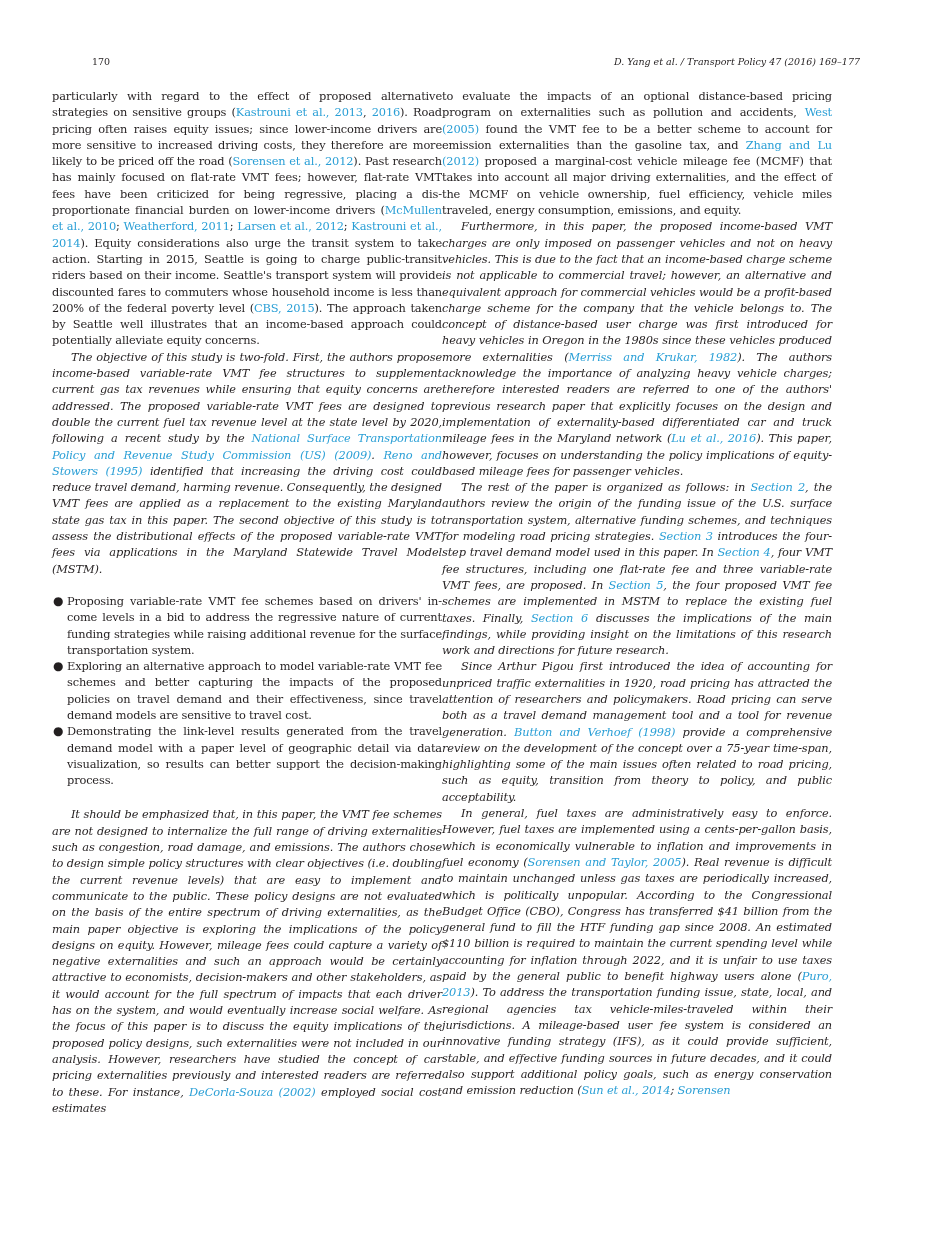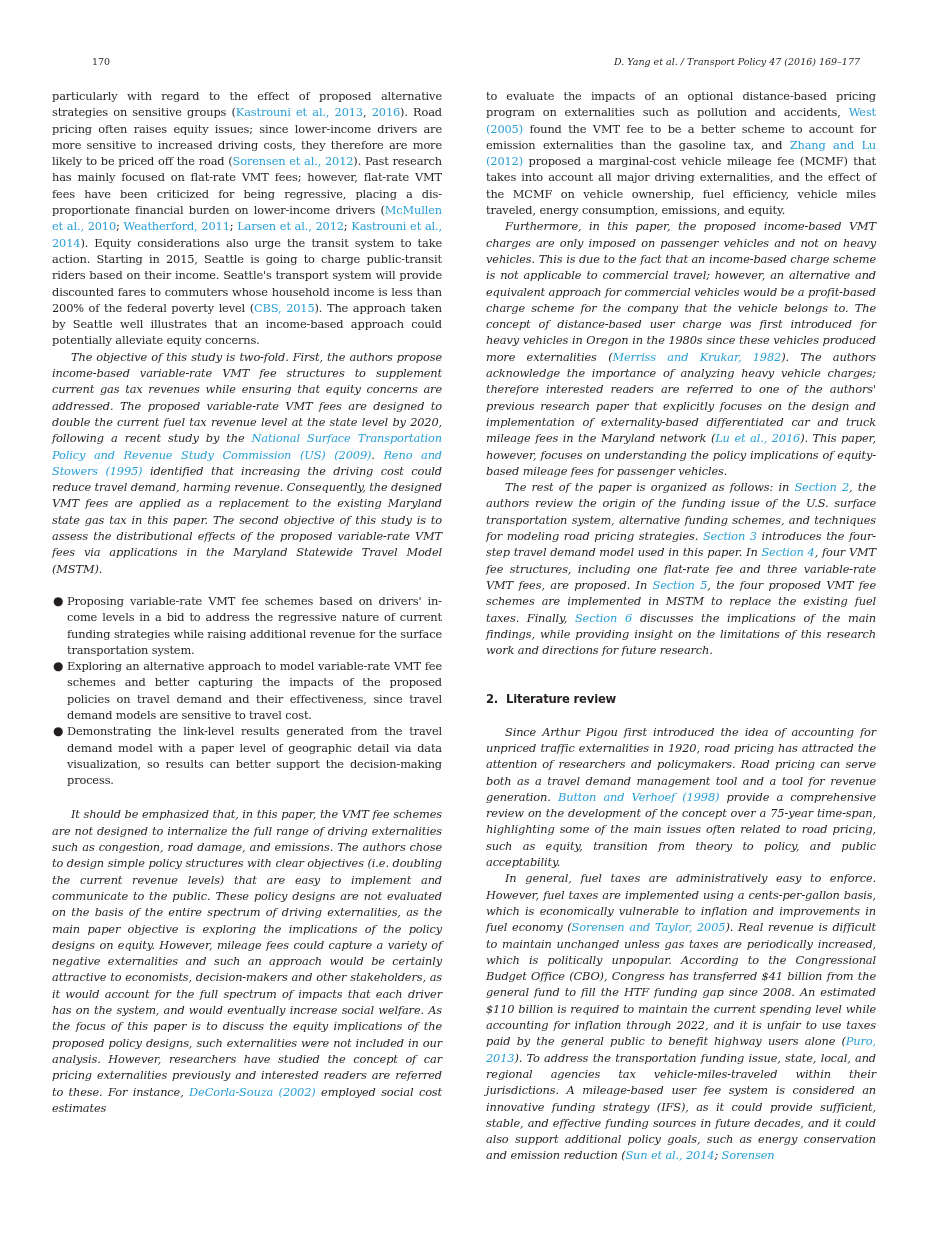--- a/index.html
+++ b/index.html
@@ -5,21 +5,21 @@
   html, body { margin: 0; padding: 0; background: #ffffff; }
   body { width: 925px; height: 1234px; position: relative; overflow: hidden;
          font-family: "DejaVu Serif", serif; color: #231f20; }
   .header { position: absolute; top: 56px; left: 52px; right: 65px; height: 14px;
             font-size: 9.5px; margin-left: 40px; }
   .page-num { position: absolute; left: 0; top: 0; }
   .running { position: absolute; left: 0; right: 0; text-align: right; font-style: italic; }
   .col { position: absolute; top: 88px; width: 390px; font-size: 11.4px; line-height: 16.3px;
          text-align: justify; hyphens: manual; letter-spacing: -0.15px; }
   .col.left { left: 52px; }
-  .col.right { left: 486px; }
+  .col.right { left: 442px; }
   .col p { margin: 0; }
   .col p.indent { text-indent: 19px; font-style: italic; }
   a.ref { color: #2a9fd6; text-decoration: none; }
   ul.contrib { list-style: none; margin: 16px 0 18px 0; padding: 0; }
   ul.contrib li { position: relative; padding-left: 15px; }
   ul.contrib li .bullet { position: absolute; left: 1px; top: 0; font-size: 12px; }
   .section-heading { font-family: "DejaVu Sans", sans-serif; font-weight: bold; font-size: 11.6px;
                      margin: 33px 0 16px 0; letter-spacing: -0.2px; }
   .section-heading .num { margin-right: 8px; }
 </style>
@@ -46,18 +46,17 @@
   <p class="indent"><span>It should be emphasized that, in this paper, the VMT fee schemes are not designed to internalize the full range of driving externalities such as congestion, road damage, and emissions. The authors chose to design simple policy structures with clear ob­jectives (i.e. doubling the current revenue levels) that are easy to implement and communicate to the public. These policy designs are not evaluated on the basis of the entire spectrum of driving externalities, as the main paper objective is exploring the im­plications of the policy designs on equity. However, mileage fees could capture a variety of negative externalities and such an ap­proach would be certainly attractive to economists, decision-ma­kers and other stakeholders, as it would account for the full spectrum of impacts that each driver has on the system, and would eventually increase social welfare. As the focus of this paper is to discuss the equity implications of the proposed policy de­signs, such externalities were not included in our analysis. How­ever, researchers have studied the concept of car pricing ex­ternalities previously and interested readers are referred to these. For instance, </span><a class="ref" style="color: rgb(42, 159, 214);">DeCorla-Souza (2002)</a><span> employed social cost estimates</span></p>
 </div>
 
 <div class="col right">
   <p><span>to evaluate the impacts of an optional distance-based pricing program on externalities such as pollution and accidents, </span><a class="ref" style="color: rgb(42, 159, 214);">West (2005)</a><span> found the VMT fee to be a better scheme to account for emission externalities than the gasoline tax, and </span><a class="ref" style="color: rgb(42, 159, 214);">Zhang and Lu (2012)</a><span> proposed a marginal-cost vehicle mileage fee (MCMF) that takes into account all major driving externalities, and the effect of the MCMF on vehicle ownership, fuel efficiency, vehicle miles traveled, energy consumption, emissions, and equity.</span></p>
 
   <p class="indent"><span>Furthermore, in this paper, the proposed income-based VMT charges are only imposed on passenger vehicles and not on heavy vehicles. This is due to the fact that an income-based charge scheme is not applicable to commercial travel; however, an al­ternative and equivalent approach for commercial vehicles would be a profit-based charge scheme for the company that the vehicle belongs to. The concept of distance-based user charge was first introduced for heavy vehicles in Oregon in the 1980s since these vehicles produced more externalities (</span><a class="ref" style="color: rgb(42, 159, 214);">Merriss and Krukar, 1982</a><span>). The authors acknowledge the importance of analyzing heavy ve­hicle charges; therefore interested readers are referred to one of the authors' previous research paper that explicitly focuses on the design and implementation of externality-based differentiated car and truck mileage fees in the Maryland network (</span><a class="ref" style="color: rgb(42, 159, 214);">Lu et al., 2016</a><span>). This paper, however, focuses on understanding the policy im­plications of equity-based mileage fees for passenger vehicles.</span></p>
 
   <p class="indent"><span>The rest of the paper is organized as follows: in </span><a class="ref" style="color: rgb(42, 159, 214);">Section 2</a><span>, the authors review the origin of the funding issue of the U.S. surface transportation system, alternative funding schemes, and techni­ques for modeling road pricing strategies. </span><a class="ref" style="color: rgb(42, 159, 214);">Section 3</a><span> introduces the four-step travel demand model used in this paper. In </span><a class="ref" style="color: rgb(42, 159, 214);">Section 4</a><span>, four VMT fee structures, including one flat-rate fee and three variable-rate VMT fees, are proposed. In </span><a class="ref" style="color: rgb(42, 159, 214);">Section 5</a><span>, the four pro­posed VMT fee schemes are implemented in MSTM to replace the existing fuel taxes. Finally, </span><a class="ref" style="color: rgb(42, 159, 214);">Section 6</a><span> discusses the implications of the main findings, while providing insight on the limitations of this research work and directions for future research.</span></p>
 
-  <div class="section-heading"><span class="num">2.</span><span>Literature review</span></div>
 
   <p class="indent"><span>Since Arthur Pigou first introduced the idea of accounting for unpriced traffic externalities in 1920, road pricing has attracted the attention of researchers and policymakers. Road pricing can serve both as a travel demand management tool and a tool for revenue generation. </span><a class="ref" style="color: rgb(42, 159, 214);">Button and Verhoef (1998)</a><span> provide a comprehensive review on the development of the concept over a 75-year time-span, highlighting some of the main issues often related to road pricing, such as equity, transition from theory to policy, and public acceptability.</span></p>
 
   <p class="indent"><span>In general, fuel taxes are administratively easy to enforce. However, fuel taxes are implemented using a cents-per-gallon basis, which is economically vulnerable to inflation and improve­ments in fuel economy (</span><a class="ref" style="color: rgb(42, 159, 214);">Sorensen and Taylor, 2005</a><span>). Real revenue is difficult to maintain unchanged unless gas taxes are periodically increased, which is politically unpopular. According to the Con­gressional Budget Office (CBO), Congress has transferred $41 bil­lion from the general fund to fill the HTF funding gap since 2008. An estimated $110 billion is required to maintain the current spending level while accounting for inflation through 2022, and it is unfair to use taxes paid by the general public to benefit highway users alone (</span><a class="ref" style="color: rgb(42, 159, 214);">Puro, 2013</a><span>). To address the transportation funding issue, state, local, and regional agencies tax vehicle-miles-traveled within their jurisdictions. A mileage-based user fee system is considered an innovative funding strategy (IFS), as it could provide sufficient, stable, and effective funding sources in future decades, and it could also support additional policy goals, such as energy conservation and emission reduction (</span><a class="ref" style="color: rgb(42, 159, 214);">Sun et al., 2014</a><span>; </span><a class="ref" style="color: rgb(42, 159, 214);">Sorensen</a></p>
 </div>
 
 </body></html>

